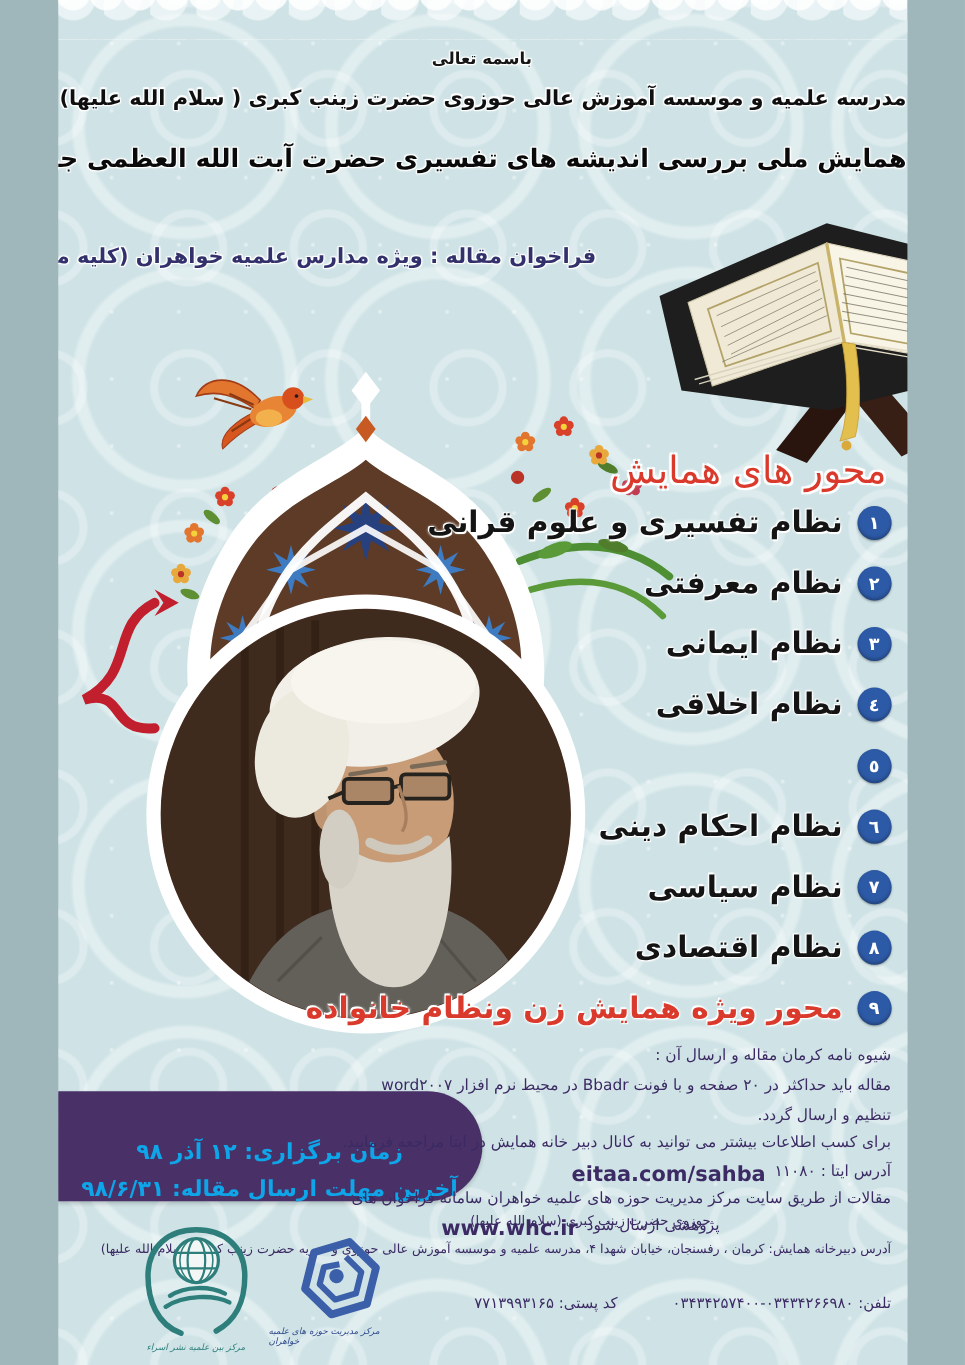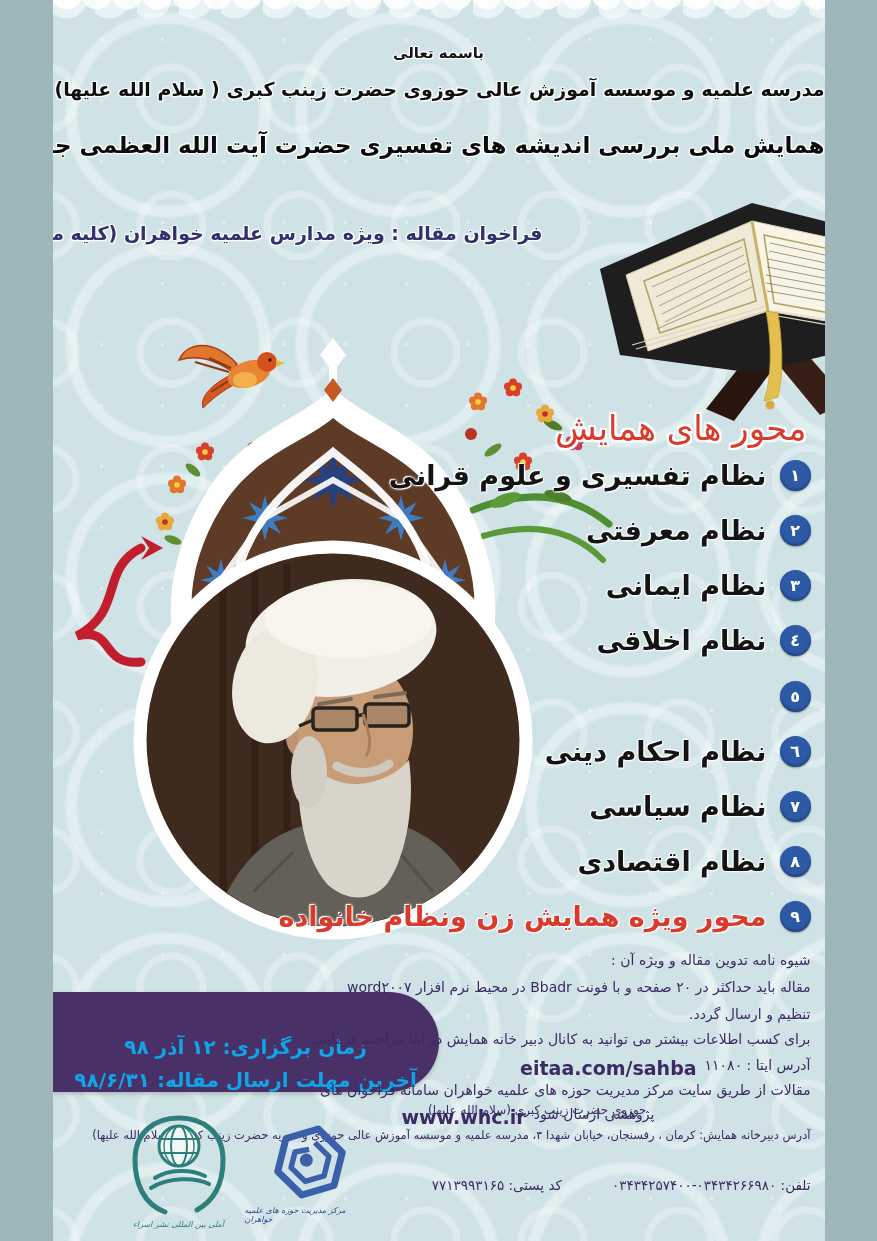--- a/index.html
+++ b/index.html
@@ -300,21 +300,21 @@
   <div class="abs theme-row" style="top:901px">
     <span class="theme-badge">٩</span>
     <span class="theme-label red">محور ویژه همایش زن ونظام خانواده</span>
   </div>
 
   <div class="abs datebox">
     <div>زمان برگزاری: ۱۲ آذر ۹۸</div>
     <div>آخرین مهلت ارسال مقاله: ۹۸/۶/۳۱</div>
   </div>
 
-  <div class="abs gline" style="top:952px">شیوه نامه تدوین مقاله و ویژه آن :</div>
+  <div class="abs gline" style="top:952px">شیوه نامه کرمان مقاله و ارسال آن :</div>
   <div class="abs gline" style="top:979px">مقاله باید حداکثر در ۲۰ صفحه و با فونت Bbadr در محیط نرم افزار word۲۰۰۷</div>
   <div class="abs gline" style="top:1006px">تنظیم و ارسال گردد.</div>
   <div class="abs gline" style="top:1031px">برای کسب اطلاعات بیشتر می توانید به کانال دبیر خانه همایش در ایتا مراجعه فرمایید.</div>
   <div class="abs gline" style="top:1057px; display:flex; gap:8px; direction:rtl;">
     <span>آدرس ایتا : ۱۱۰۸۰</span>
     <b>eitaa.com/sahba</b>
   </div>
   <div class="abs gline" style="top:1082px">مقالات از طریق سایت مرکز مدیریت حوزه های علمیه خواهران سامانه فراخوان های</div>
   <div class="abs gline" style="top:1106px; right:170px; display:flex; gap:8px; direction:rtl;">
     <span>پژوهشی ارسال شود</span>
@@ -330,21 +330,21 @@
 
   <div class="abs logo-wrap" style="left:72px; top:1112px; width:108px;">
     <svg width="104" height="106" viewBox="0 0 104 106">
       <path d="M38,100 C16,92 8,70 8,48 C8,20 28,6 52,6 C76,6 96,20 96,48 C96,72 88,88 70,98" stroke="#2e7f7c" stroke-width="5" fill="none" stroke-linecap="round"></path>
       <circle cx="52" cy="34" r="20" fill="#f2f7f6" stroke="#2e7f7c" stroke-width="3"></circle>
       <ellipse cx="52" cy="34" rx="8" ry="20" fill="none" stroke="#2e7f7c" stroke-width="2"></ellipse>
       <ellipse cx="52" cy="34" rx="15" ry="20" fill="none" stroke="#2e7f7c" stroke-width="1.4"></ellipse>
       <path d="M34,27 H70 M33,41 H71" stroke="#2e7f7c" stroke-width="2"></path>
       <path d="M28,66 C42,57 64,57 78,64 M24,76 C41,65 68,65 82,72" stroke="#2e7f7c" stroke-width="4" fill="none" stroke-linecap="round"></path>
     </svg>
-    <div class="logo-caption cap-teal">آملی بین المللی نشر اسراء</div>
+    <div class="logo-caption cap-teal">مرکز بین علمیه نشر اسراء</div>
   </div>
 
   <div class="abs logo-wrap" style="left:192px; top:1120px; width:130px;">
     <svg width="124" height="84" viewBox="0 0 124 84">
       <g transform="rotate(14 62 42)">
         <path d="M62,8 L91,25 L91,59 L62,76 L33,59 L33,25 Z" fill="none" stroke="#3c5faa" stroke-width="7" stroke-linejoin="round"></path>
         <path d="M62,22 L79,32 L79,52 L62,62 L45,52 L45,36 L58,30" fill="none" stroke="#3c5faa" stroke-width="5.5" stroke-linejoin="round"></path>
         <circle cx="58" cy="41" r="6.5" fill="#3c5faa"></circle>
       </g>
     </svg>

